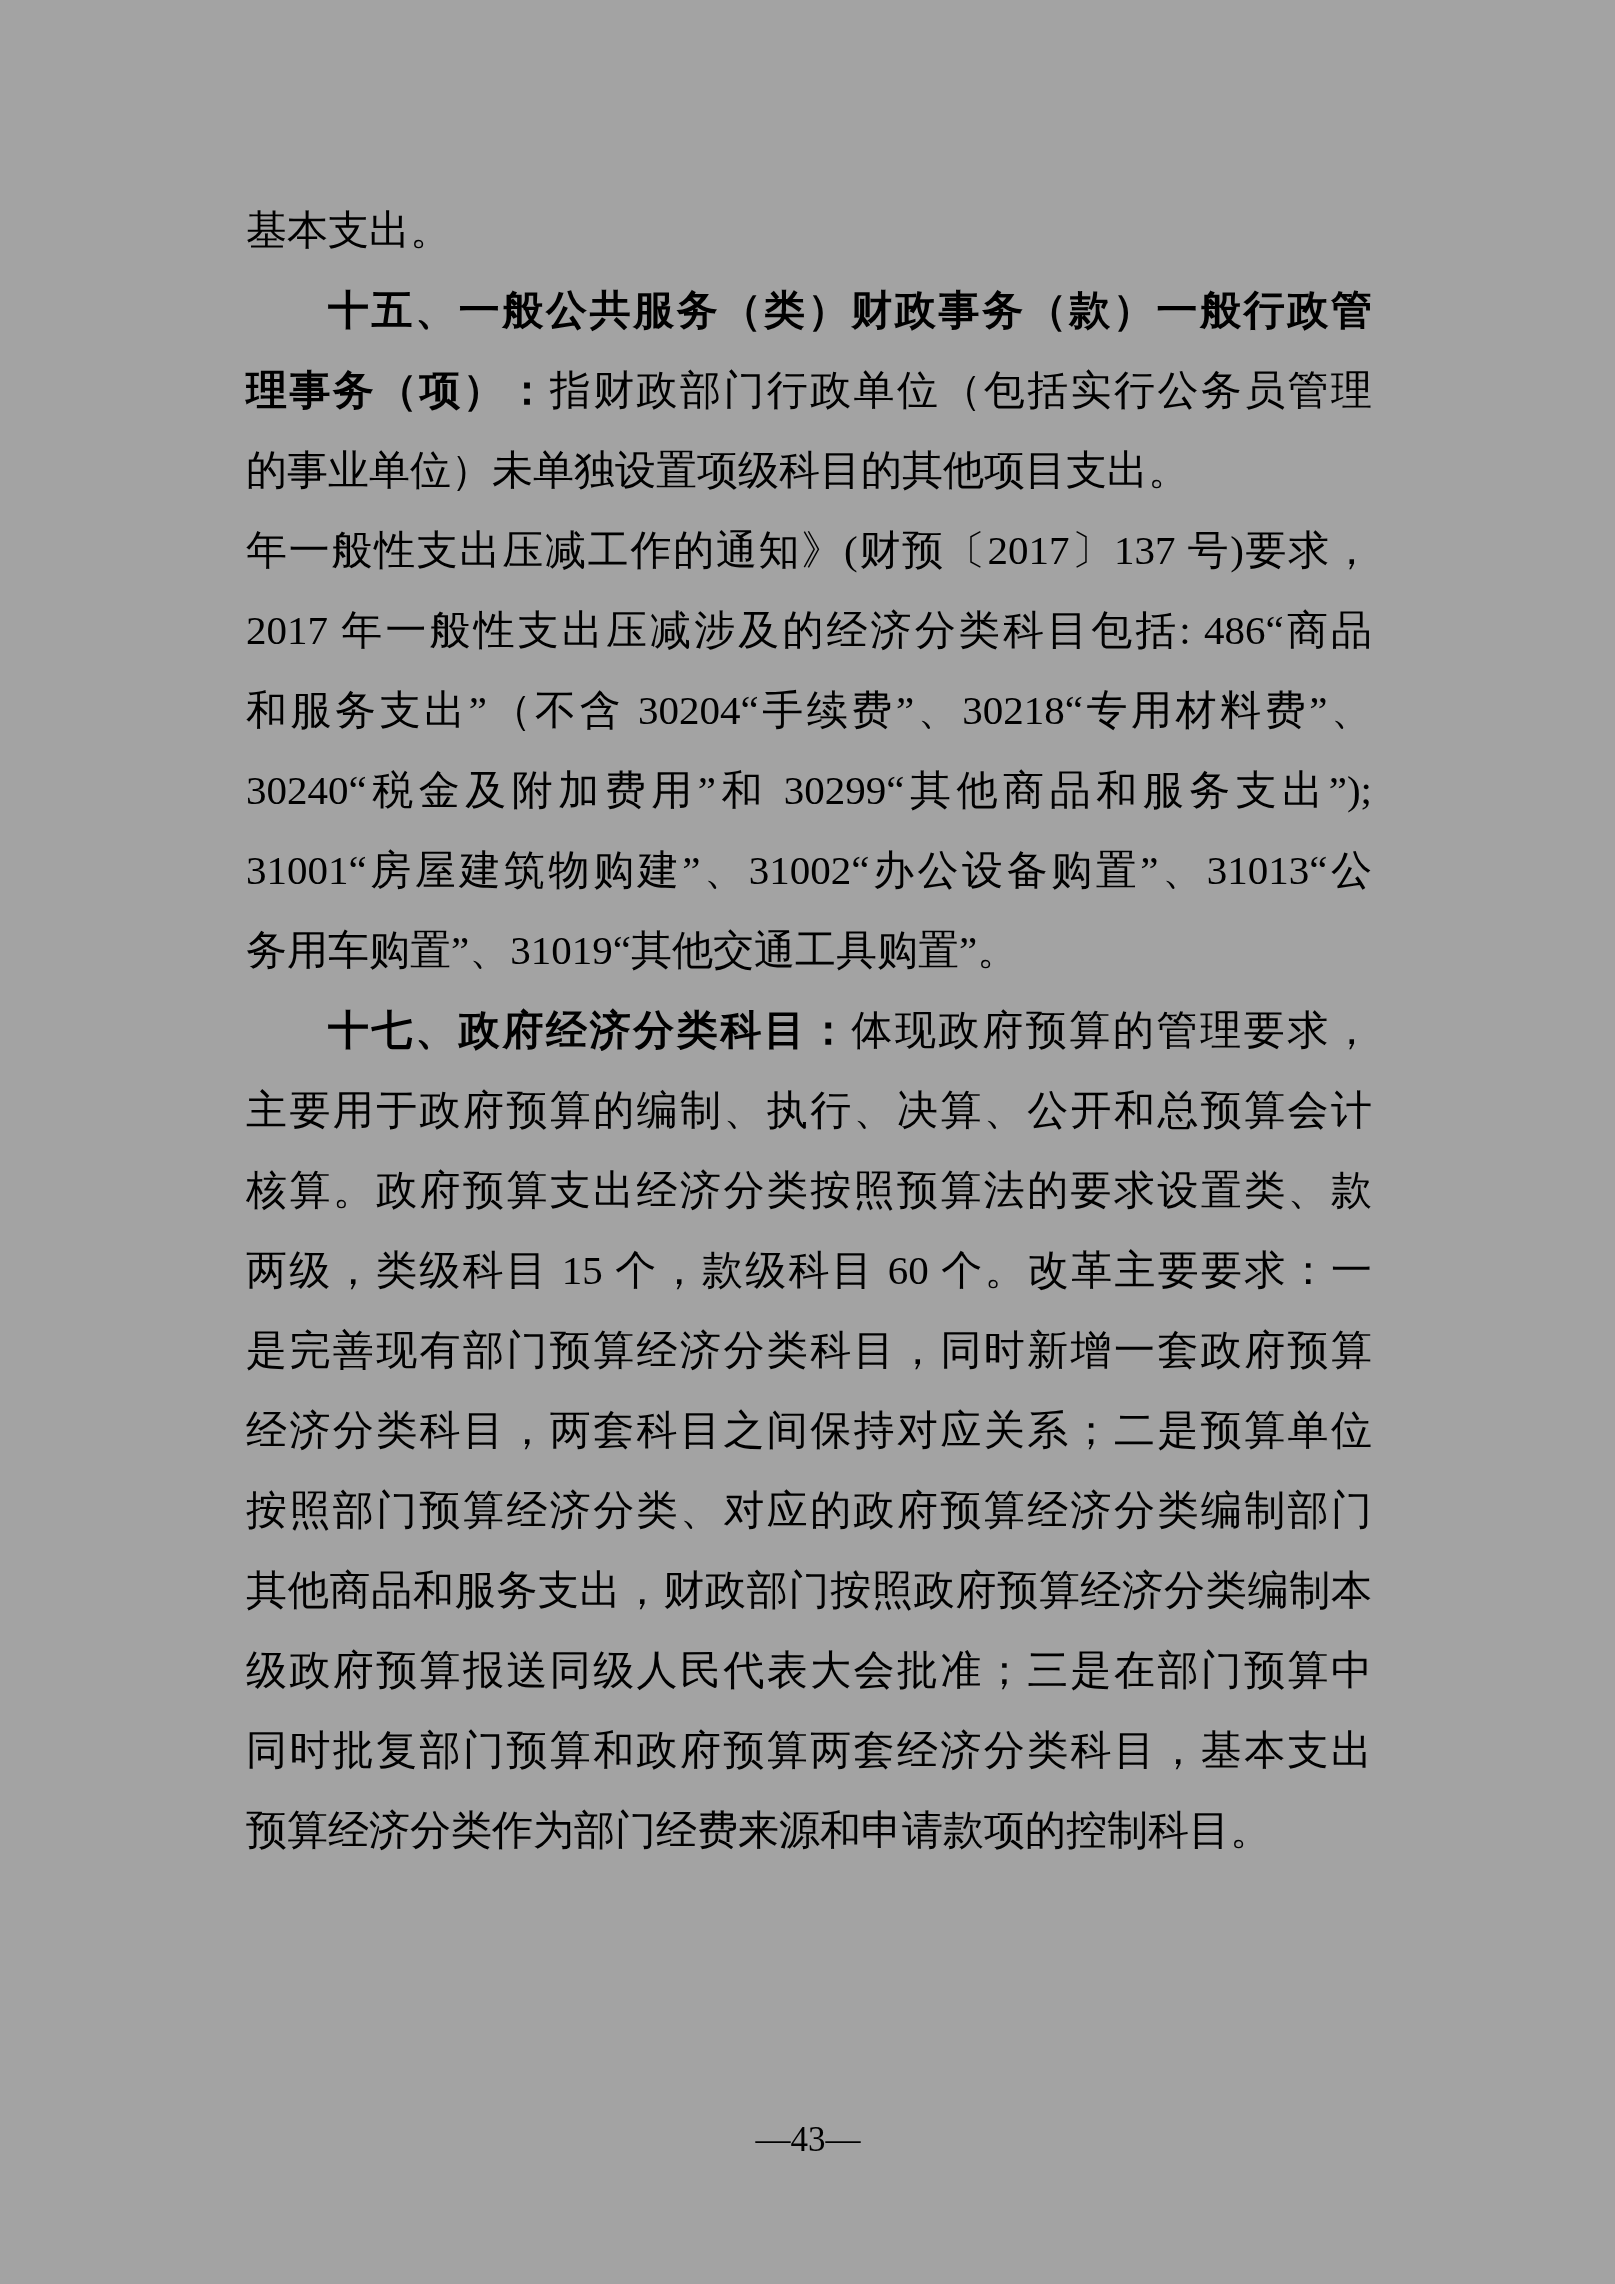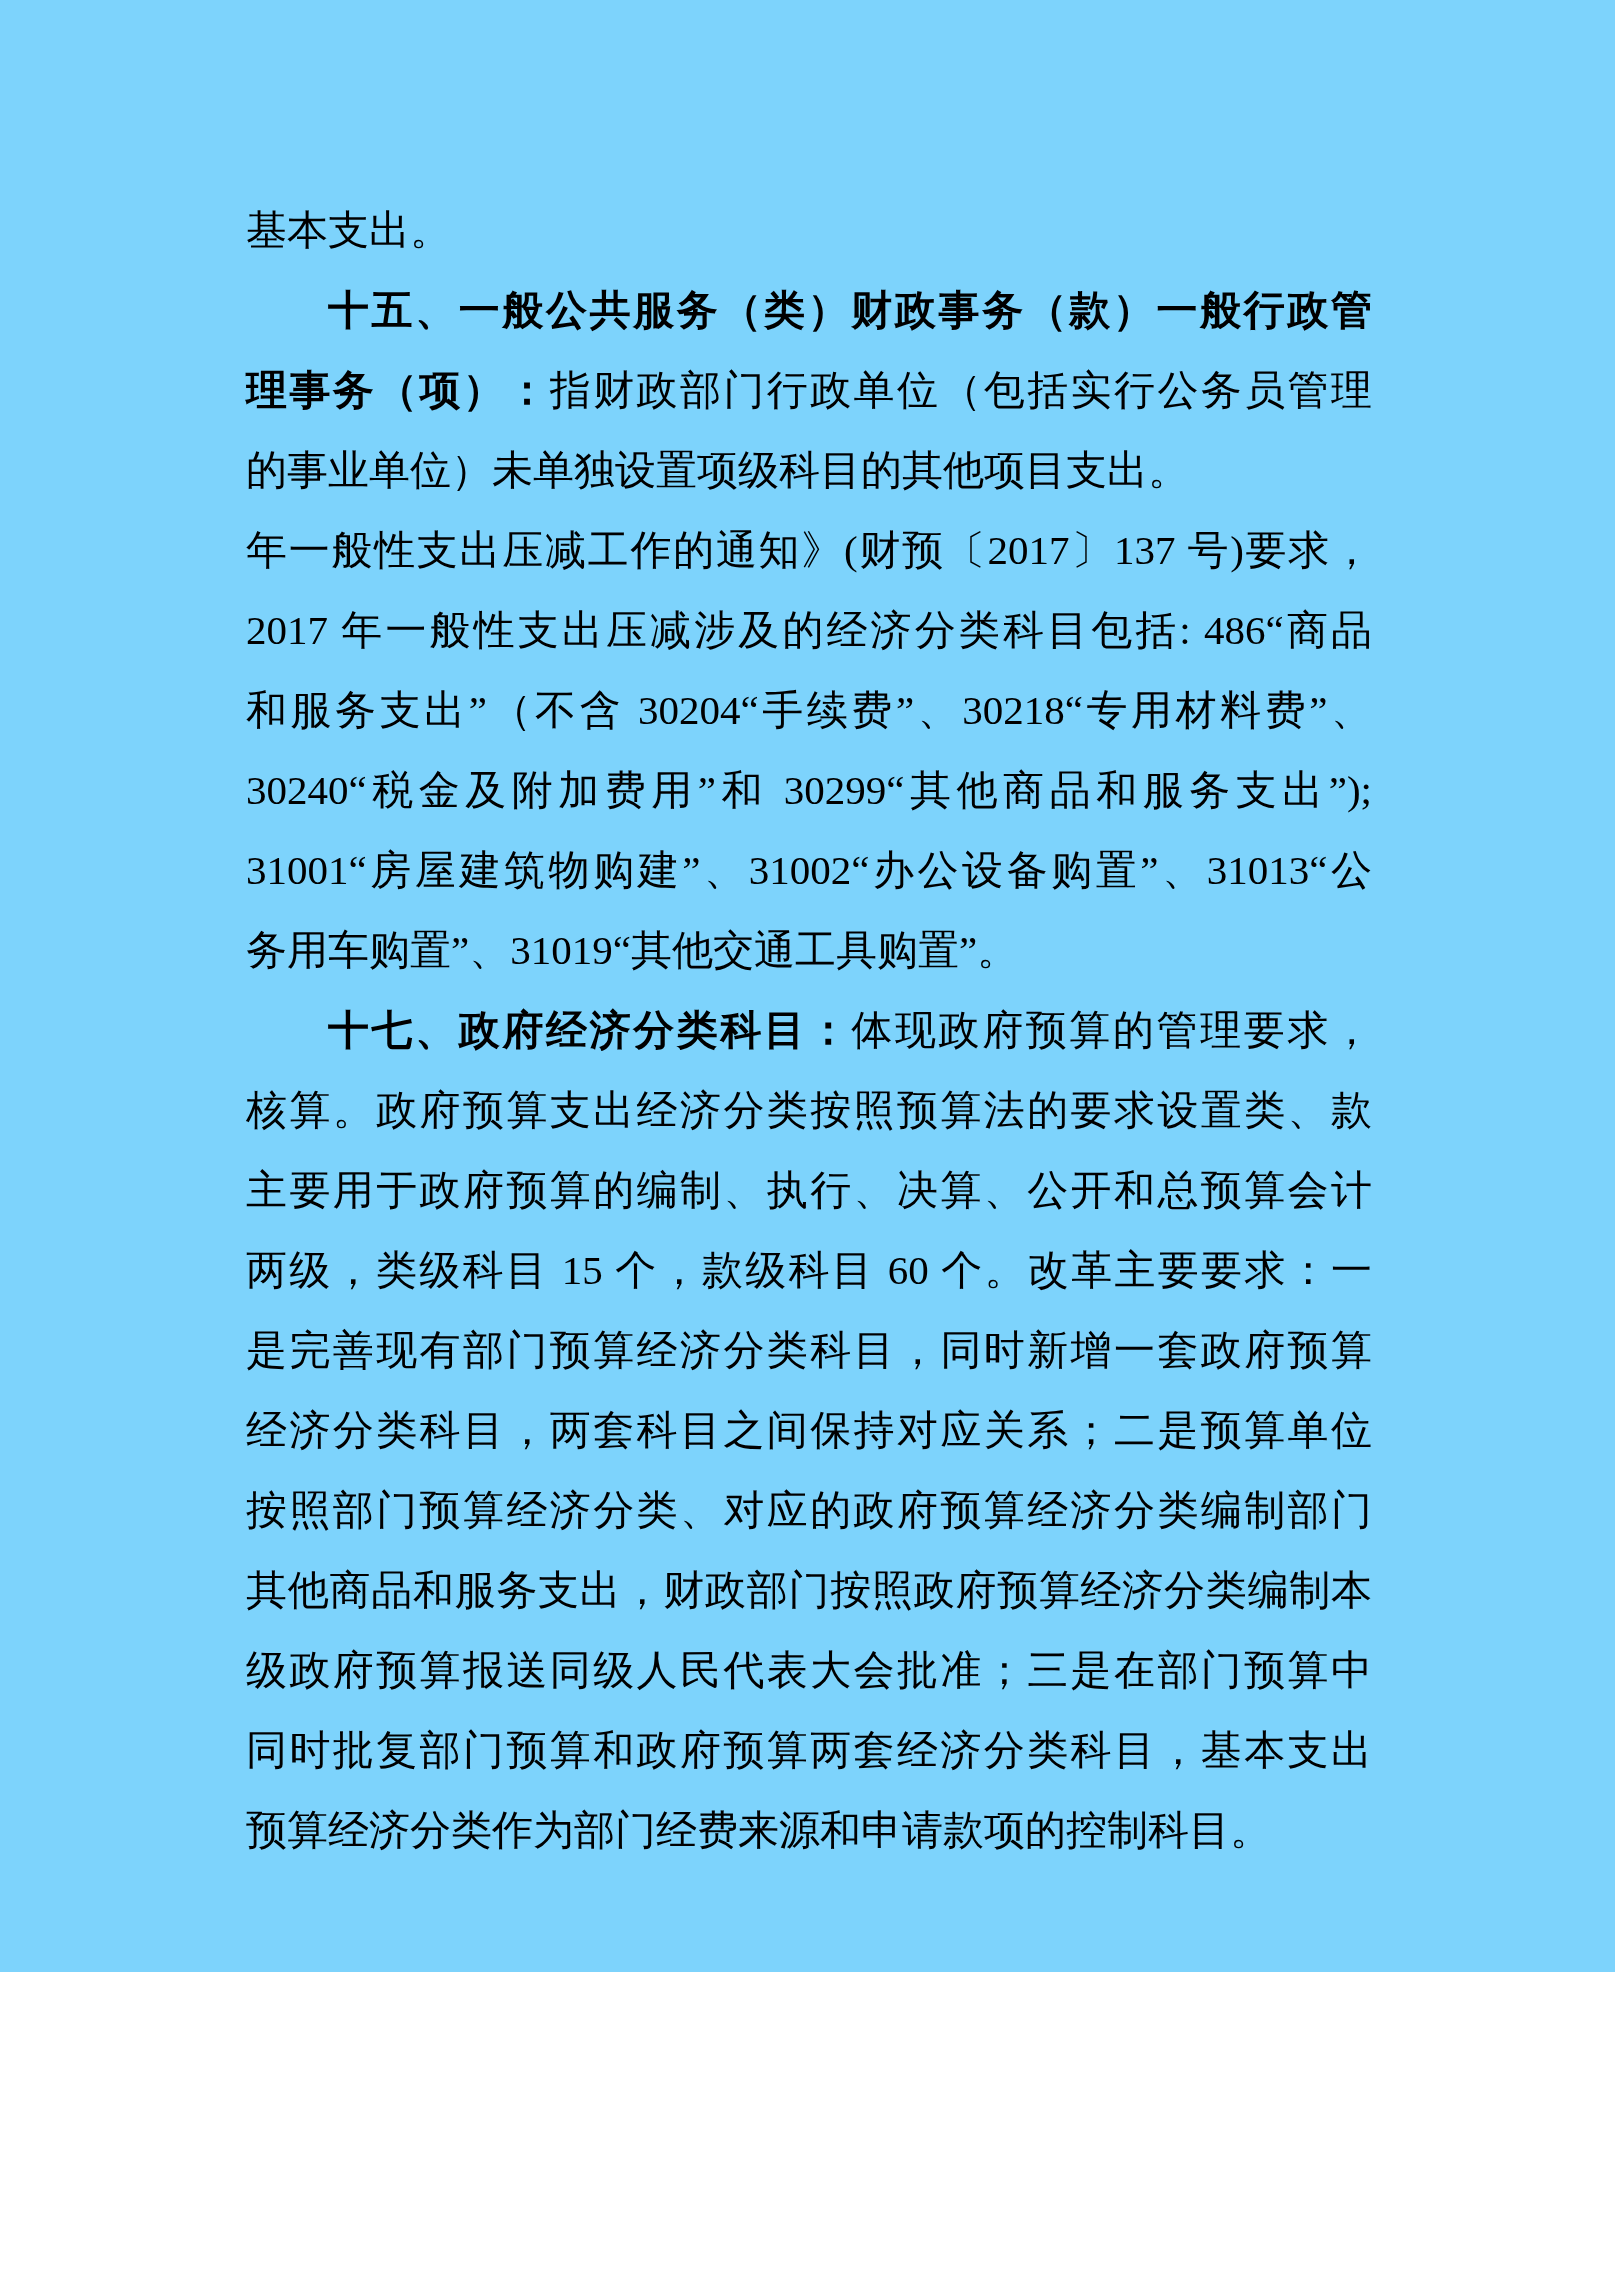--- a/index.html
+++ b/index.html
@@ -1,20 +1,20 @@
 <!DOCTYPE html>
 <html lang="zh" style="font-size:10.4px"><head>
 <meta charset="utf-8">
 <style>
   html, body { margin: 0; padding: 0; background: #ffffff; }
   .page {
     position: relative;
     width: 1616px;
-    height: 1972px;
-    background: #7dd3fc;
+    height: 2284px;
+    background: #a3a3a3;
     color: #000000;
     font-family: "Liberation Serif", "DejaVu Serif", serif;
     overflow: hidden;
   }
   .text-block {
     position: absolute;
     left: 246px;
     top: 190px;
     width: 1126px;
   }
@@ -56,22 +56,22 @@
     <div class="line j indent"><span class="b">十五、一般公共服务（类）财政事务（款）一般行政管</span><span class="r"></span></div>
     <div class="line j"><span class="b">理事务（项）：</span><span class="r">指财政部门行政单位（包括实行公务员管理</span></div>
     <div class="line last"><span class="b"></span><span class="r">的事业单位）未单独设置项级科目的其他项目支出。</span></div>
     <div class="line j"><span class="b"></span><span class="r">年一般性支出压减工作的通知》(财预〔2017〕137 号)要求，</span></div>
     <div class="line j"><span class="b"></span><span class="r">2017 年一般性支出压减涉及的经济分类科目包括: 486“商品</span></div>
     <div class="line j"><span class="b"></span><span class="r">和服务支出”（不含 30204“手续费”、30218“专用材料费”、</span></div>
     <div class="line j"><span class="b"></span><span class="r">30240“税金及附加费用”和 30299“其他商品和服务支出”);</span></div>
     <div class="line j"><span class="b"></span><span class="r">31001“房屋建筑物购建”、31002“办公设备购置”、31013“公</span></div>
     <div class="line last"><span class="b"></span><span class="r">务用车购置”、31019“其他交通工具购置”。</span></div>
     <div class="line j indent"><span class="b">十七、政府经济分类科目：</span><span class="r">体现政府预算的管理要求，</span></div>
+    <div class="line j"><span class="b"></span><span class="r">主要用于政府预算的编制、执行、决算、公开和总预算会计</span></div>
     <div class="line j"><span class="b"></span><span class="r">核算。政府预算支出经济分类按照预算法的要求设置类、款</span></div>
-    <div class="line j"><span class="b"></span><span class="r">主要用于政府预算的编制、执行、决算、公开和总预算会计</span></div>
     <div class="line j"><span class="b"></span><span class="r">两级，类级科目 15 个，款级科目 60 个。改革主要要求：一</span></div>
     <div class="line j"><span class="b"></span><span class="r">是完善现有部门预算经济分类科目，同时新增一套政府预算</span></div>
     <div class="line j"><span class="b"></span><span class="r">经济分类科目，两套科目之间保持对应关系；二是预算单位</span></div>
     <div class="line j"><span class="b"></span><span class="r">按照部门预算经济分类、对应的政府预算经济分类编制部门</span></div>
     <div class="line j"><span class="b"></span><span class="r">其他商品和服务支出，财政部门按照政府预算经济分类编制本</span></div>
     <div class="line j"><span class="b"></span><span class="r">级政府预算报送同级人民代表大会批准；三是在部门预算中</span></div>
     <div class="line j"><span class="b"></span><span class="r">同时批复部门预算和政府预算两套经济分类科目，基本支出</span></div>
     <div class="line last"><span class="b"></span><span class="r">预算经济分类作为部门经费来源和申请款项的控制科目。</span></div>
   </div>
 

